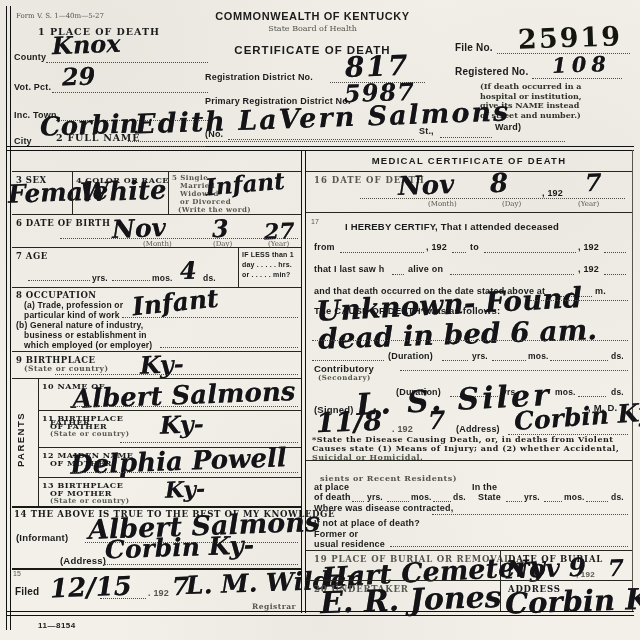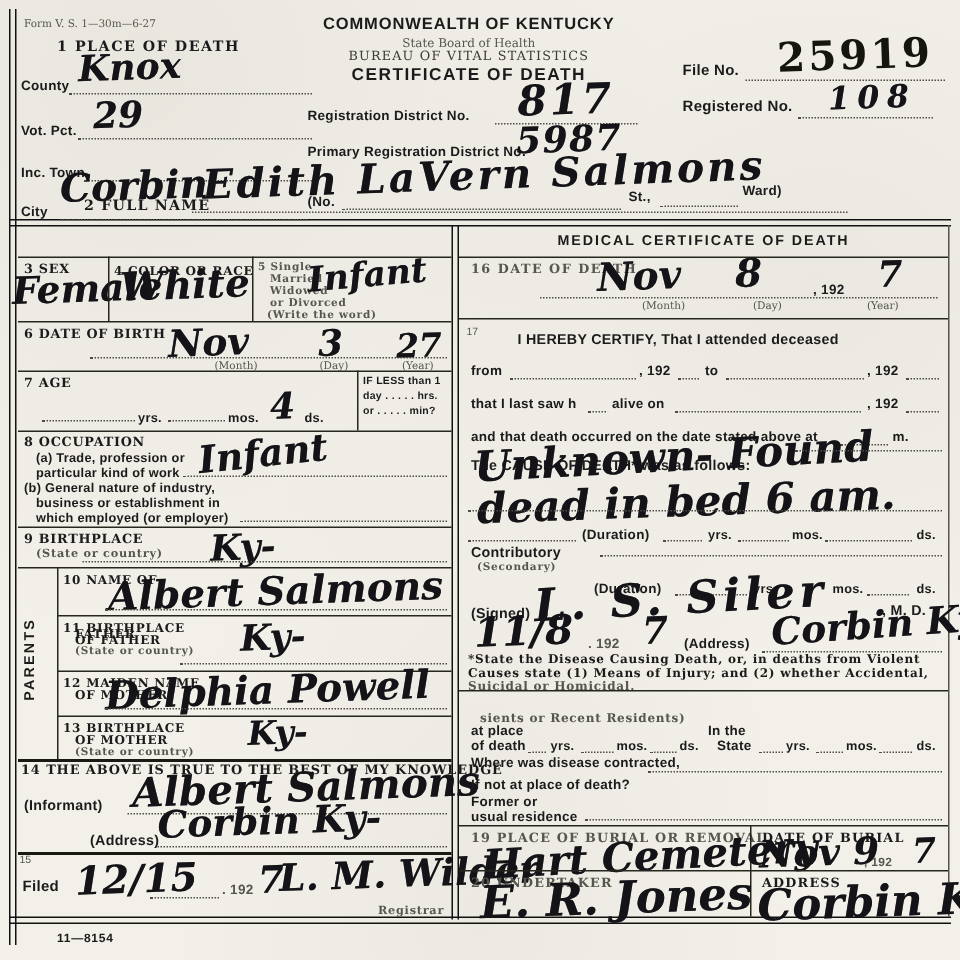--- a/index.html
+++ b/index.html
@@ -33,41 +33,40 @@
 <body>
 
 <div class="paper">
 
   <div class="dbl-v" style="left:6px;top:6px;height:624px;"></div>
   <div class="dbl-h" style="left:6px;top:146px;width:628px;"></div>
   <div class="dbl-v" style="left:301px;top:150px;height:463px;"></div>
   <div class="dbl-h" style="left:6px;top:611px;width:628px;"></div>
   <div class="vl" style="left:632px;top:150px;height:461px;background:#55554c;"></div>
 
-  <div class="abs tiny faded" style="left:16px;top:12px;font-family:'DejaVu Serif',serif;">Form V. S. 1—30m—6-27</div>
+  <div class="abs tiny faded" style="left:16px;top:12px;font-family:'DejaVu Serif',serif;">Form V. S. 1—40m—5-27</div>
   <div class="abs slbl" style="left:38px;top:26px;font-size:9.5px;letter-spacing:1px;">1 PLACE OF DEATH</div>
 
   <div class="abs lbl" style="left:14px;top:52px;">County</div>
   <div class="dl" style="left:46px;top:62px;width:162px;"></div>
   <div class="abs hw" style="left:52px;top:30px;font-size:24px;">Knox</div>
 
   <div class="abs lbl" style="left:14px;top:82px;">Vot. Pct.</div>
   <div class="dl" style="left:52px;top:92px;width:156px;"></div>
   <div class="abs hw" style="left:62px;top:62px;font-size:24px;">29</div>
 
   <div class="abs lbl" style="left:14px;top:110px;">Inc. Town</div>
   <div class="dl" style="left:56px;top:120px;width:152px;"></div>
 
   <div class="abs lbl" style="left:14px;top:136px;">City</div>
   <div class="dl" style="left:40px;top:146px;width:165px;"></div>
   <div class="abs hw" style="left:40px;top:110px;font-size:26px;">Corbin</div>
 
   <div class="abs ctr faded" style="left:195px;top:24px;width:235px;font-family:'DejaVu Serif',serif;font-size:8px;">State Board of Health</div>
   <div class="abs ctr" style="left:195px;top:10px;width:235px;font-weight:bold;font-size:11px;letter-spacing:.6px;">COMMONWEALTH OF KENTUCKY</div>
-  <div class="abs ctr" style="left:195px;top:33px;width:235px;font-family:'DejaVu Serif',serif;font-size:8.5px;letter-spacing:.8px;color:#3c3c34;">BUREAU OF VITAL STATISTICS</div>
   <div class="abs ctr" style="left:195px;top:44px;width:235px;font-weight:bold;font-size:11.5px;letter-spacing:1px;">CERTIFICATE OF DEATH</div>
 
   <div class="abs lbl" style="left:205px;top:72px;">Registration District No.</div>
   <div class="dl" style="left:330px;top:82px;width:95px;"></div>
   <div class="abs hw" style="left:345px;top:50px;font-size:28px;letter-spacing:2px;">817</div>
 
   <div class="abs lbl" style="left:205px;top:96px;">Primary Registration District No.</div>
   <div class="abs hw" style="left:344px;top:78px;font-size:24px;letter-spacing:1px;">5987</div>
 
   <div class="abs lbl" style="left:205px;top:129px;">(No.</div>
@@ -77,20 +76,26 @@
   <div class="abs lbl" style="left:495px;top:122px;">Ward)</div>
 
   <div class="abs lbl" style="left:455px;top:42px;font-size:10px;">File No.</div>
   <div class="dl" style="left:497px;top:53px;width:133px;"></div>
   <div class="abs serifbig" style="left:518px;top:22px;font-size:27px;letter-spacing:2px;transform:rotate(-2deg);color:#15150f;">25919</div>
 
   <div class="abs lbl" style="left:455px;top:66px;font-size:10px;">Registered No.</div>
   <div class="dl" style="left:532px;top:78px;width:90px;"></div>
   <div class="abs hw" style="left:552px;top:52px;font-size:21px;letter-spacing:5px;">108</div>
 
+  <div class="abs" style="left:480px;top:82px;width:154px;font-family:'DejaVu Serif',serif;font-weight:bold;font-size:8px;line-height:9.5px;color:#33332b;">
+    <div>(If death occurred in a</div>
+    <div>hospital or institution,</div>
+    <div>give its NAME instead</div>
+    <div>of street and number.)</div>
+  </div>
 
   <div class="abs slbl" style="left:56px;top:132px;font-size:9.5px;letter-spacing:.8px;">2 FULL NAME</div>
   <div class="dl" style="left:128px;top:141px;width:437px;"></div>
   <div class="abs hw" style="left:135px;top:102px;font-size:27px;letter-spacing:2px;">Edith LaVern Salmons</div>
 
   <div class="hl" style="left:12px;top:171px;width:289px;"></div>
 
   <div class="abs slbl" style="left:16px;top:175px;">3 SEX</div>
   <div class="abs hw" style="left:8px;top:178px;font-size:25px;">Female</div>
   <div class="vl" style="left:72px;top:171px;height:43px;"></div>

